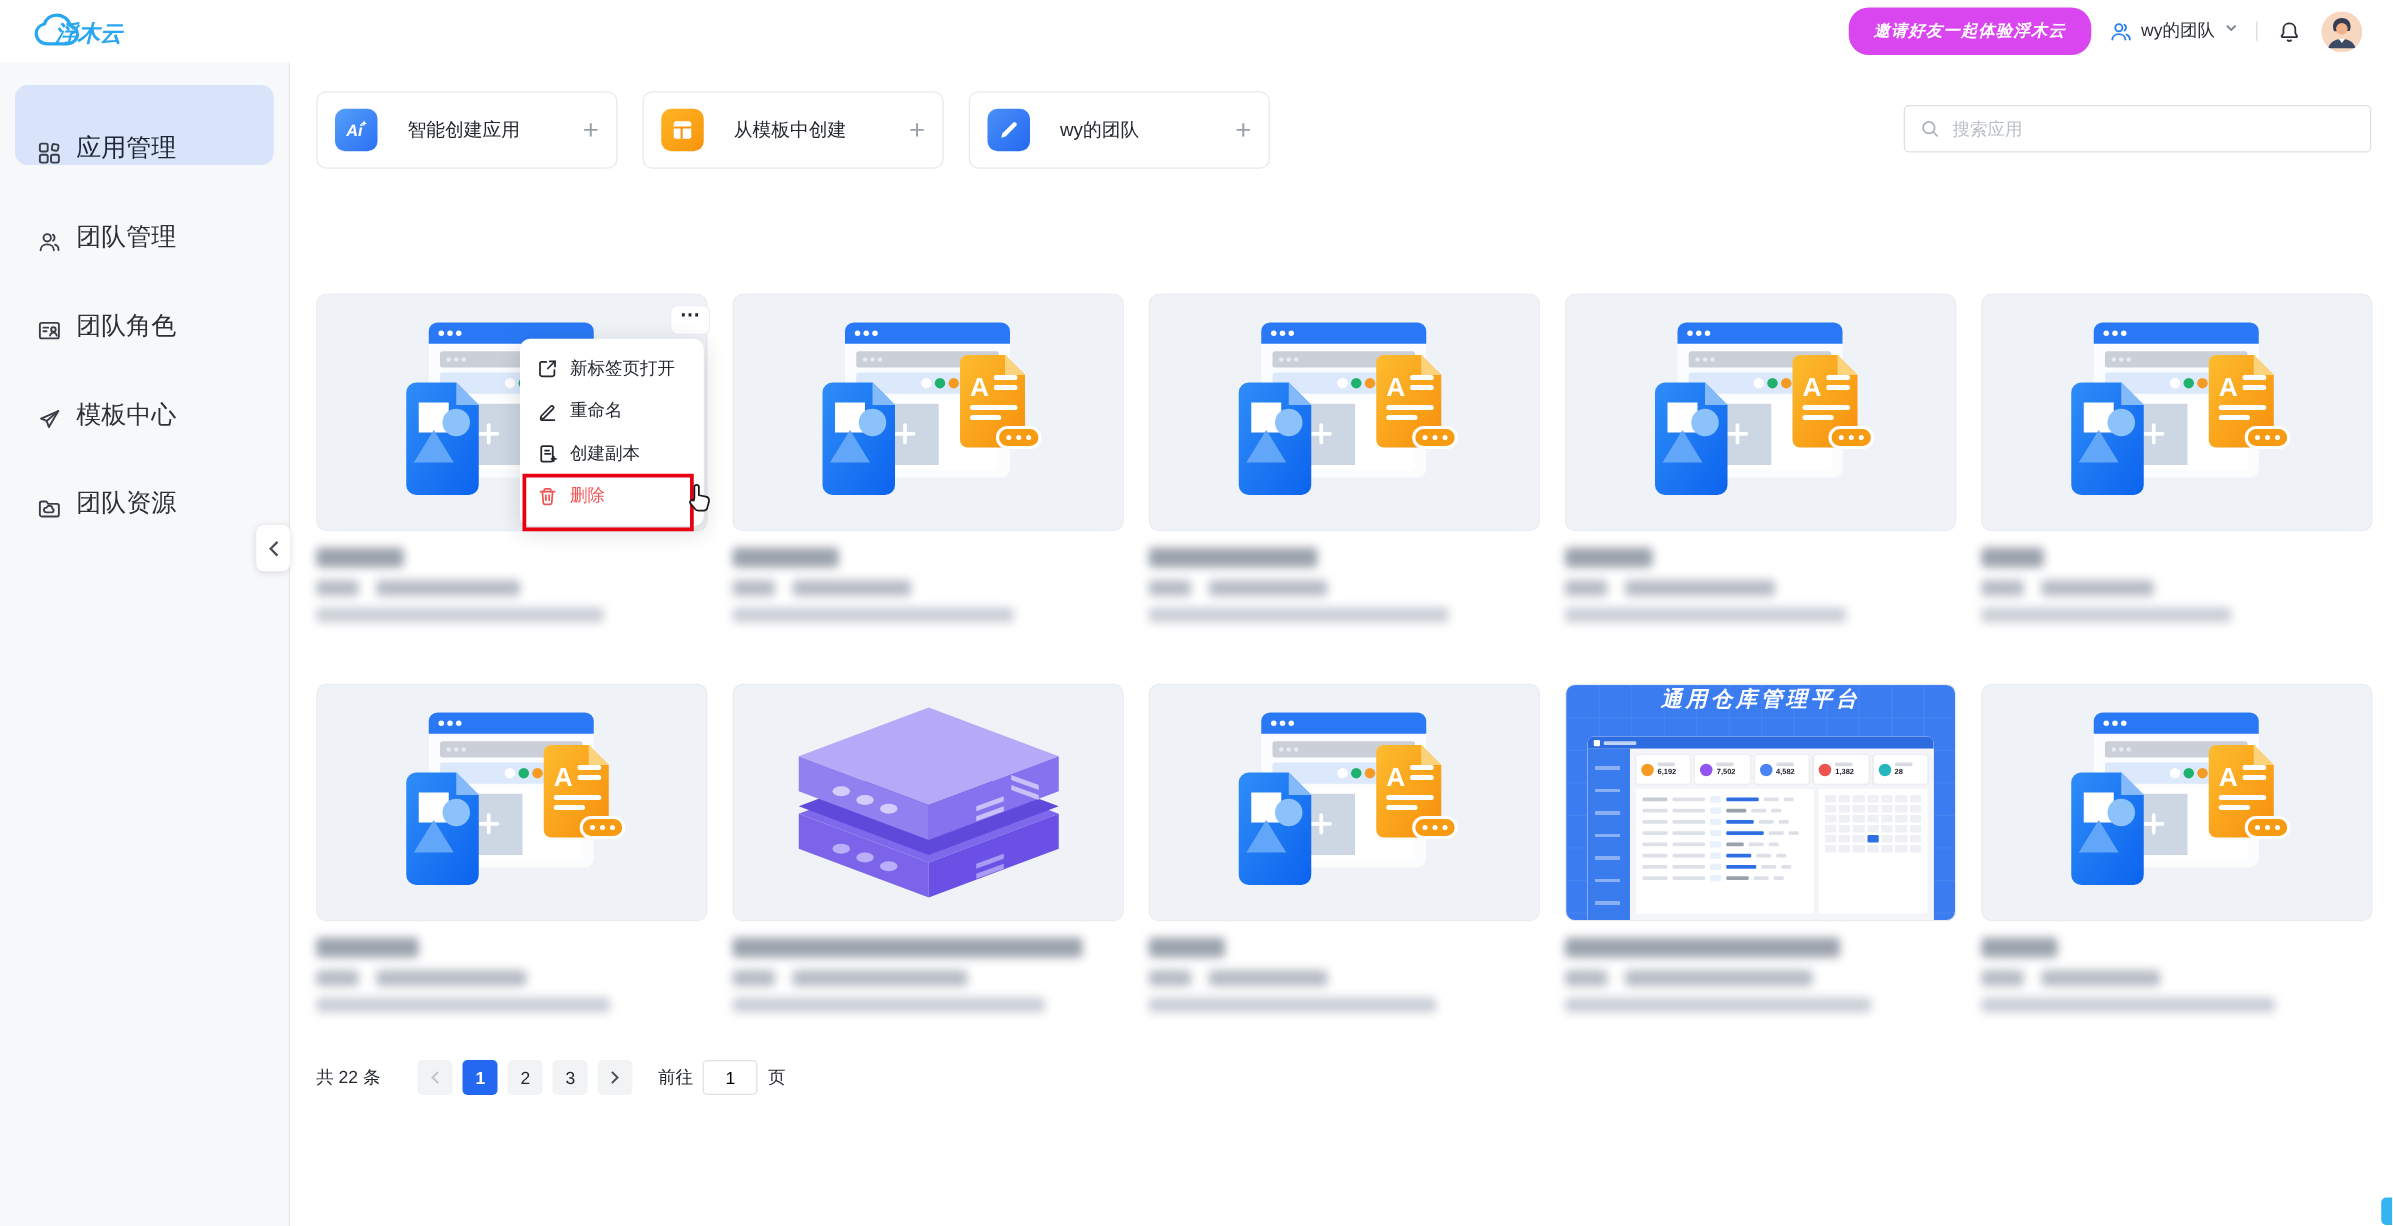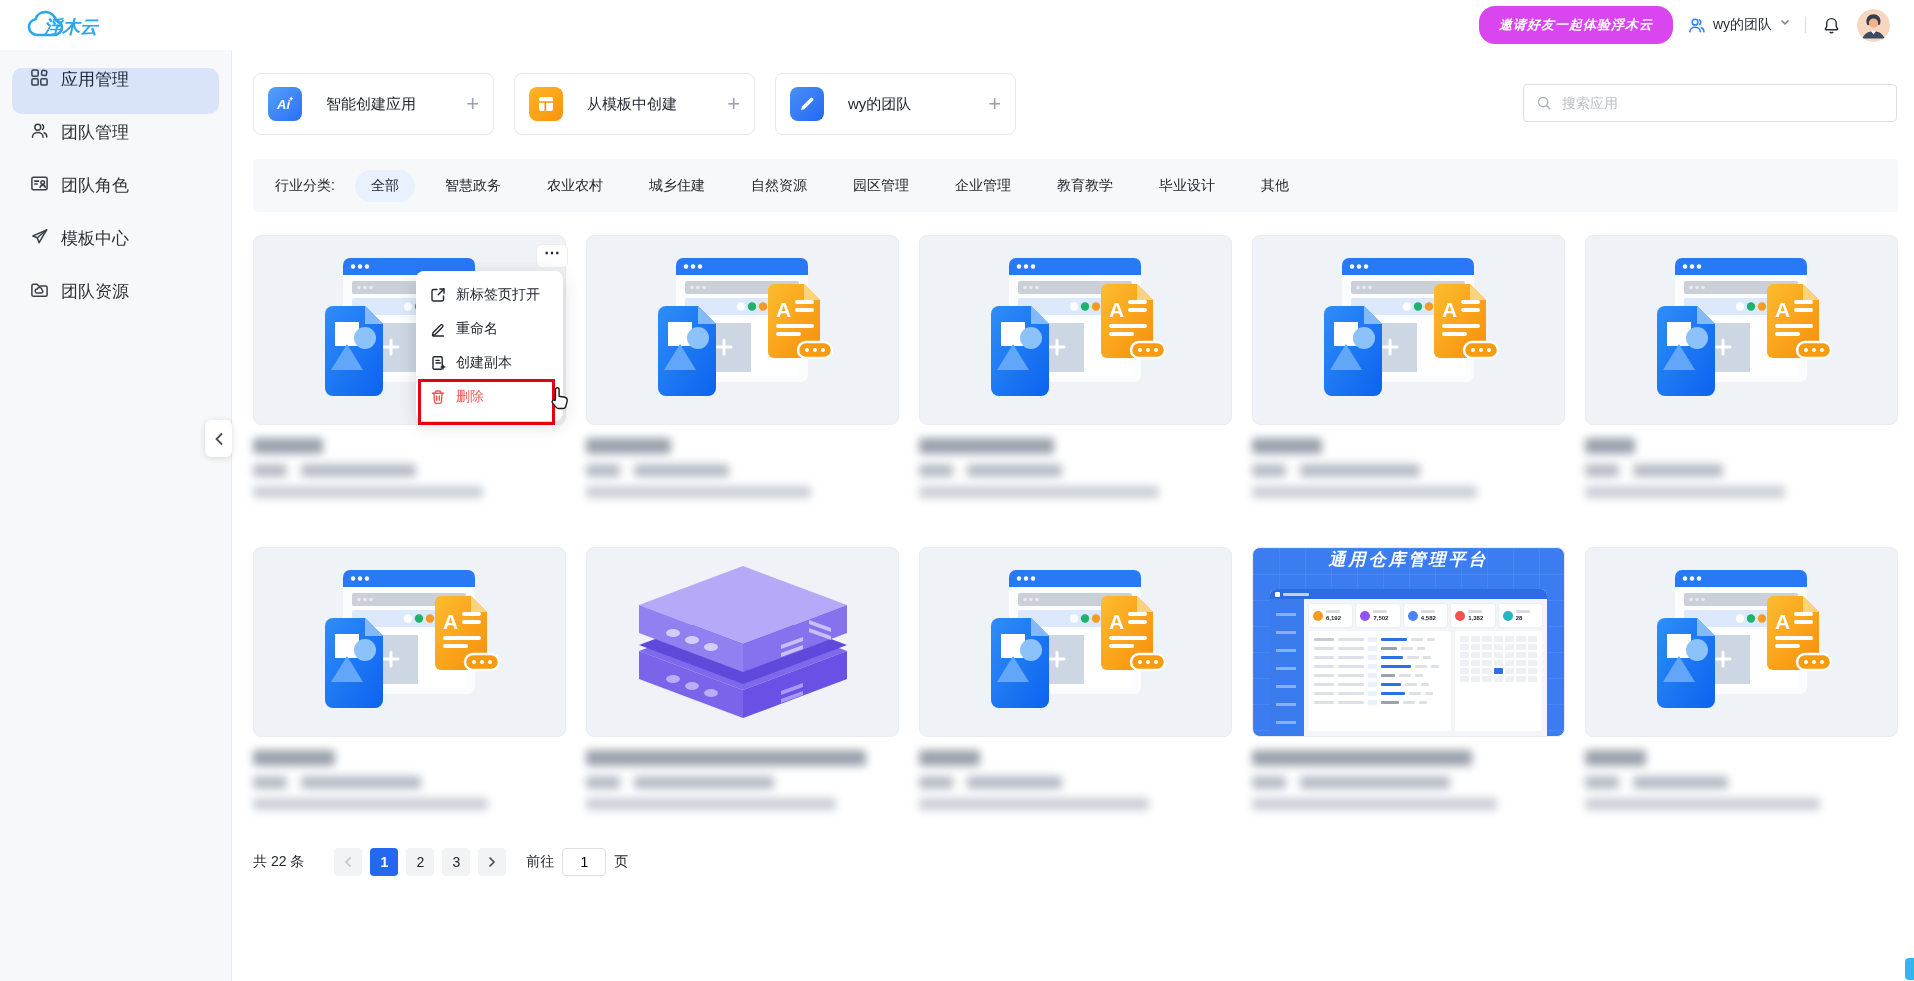--- a/index.html
+++ b/index.html
@@ -12,21 +12,21 @@
   .logo{display:flex;align-items:center;}
   .header-right{margin-left:auto;display:flex;align-items:center;gap:14px;}
   .invite-btn{height:38px;padding:0 20px;border-radius:16px;background:#d946ef;color:#fff;font-size:13px;font-weight:bold;font-style:italic;border:none;display:flex;align-items:center;letter-spacing:1px;cursor:pointer;font-family:inherit;}
   .team-sel{display:flex;align-items:flex-start;gap:7px;font-size:14px;color:#2a2e36;cursor:pointer;}
   .hdr-divider{width:1px;height:16px;background:#d8dbdf;}
   .bell-btn{background:none;border:none;padding:2px;cursor:pointer;}
   .avatar{width:33px;height:33px;border-radius:50%;overflow:hidden;cursor:pointer;}
 
   
   .sidebar{position:absolute;top:50px;left:0;width:232px;bottom:0;background:#f7f8fa;border-right:1px solid #e8eaed;padding-top:18px;box-sizing:border-box;z-index:3;}
-  .side-item{display:flex;align-items:flex-start;gap:12px;height:46px;margin:0 12px 7px;padding-left:18px;border-radius:10px;font-size:17px;color:#2c3138;cursor:pointer;}
+  .side-item{display:flex;align-items:flex-end;gap:12px;height:64px;margin:0 12px 7px;padding-left:18px;border-radius:10px;font-size:20px;color:#2c3138;cursor:pointer;}
   .side-item.active{background:#d9e4fb;color:#1c2634;}
   .side-icon{display:flex;color:#3a404a;}
   .collapse-handle{position:absolute;left:205px;top:420px;width:27px;height:37px;background:#fff;border-radius:6px;box-shadow:0 1px 6px rgba(31,35,41,.15);display:flex;align-items:center;justify-content:center;z-index:4;cursor:pointer;}
 
   
   .actions-row{position:absolute;left:253px;top:73px;display:flex;gap:20px;}
   .action-card{width:241px;height:62px;background:#fff;border:1px solid #e6e8ec;border-radius:8px;display:flex;align-items:center;padding:0 14px;gap:24px;box-sizing:border-box;cursor:pointer;font-family:inherit;font-size:15px;color:#23272e;}
   .ic-sq{width:34px;height:34px;border-radius:8px;display:flex;align-items:center;justify-content:center;flex:none;}
   .action-trailing{margin-left:auto;color:#9aa1aa;font-size:22px;font-weight:300;line-height:1;}
   .action-trailing.chev{font-size:18px;}
@@ -251,35 +251,20 @@
   <div class="search-box">
     <span>
       <svg width="16" height="16" viewBox="0 0 18 18" fill="none" stroke="#a9aeb6" stroke-width="1.5" stroke-linecap="round">
           <circle cx="8" cy="8" r="5.2"></circle>
           <path d="m12 12 3.5 3.5"></path>
         </svg>
     </span>
     <input class="search-input" placeholder="搜索应用" style="">
   </div>
 
-  <div class="filter-bar">
-    <span class="filter-label">行业分类:</span>
-    <div style="display:flex;align-items:center;gap:14px;">
-        <span class="pill selected">全部</span>
-        <span class="pill">智慧政务</span>
-        <span class="pill">农业农村</span>
-        <span class="pill">城乡住建</span>
-        <span class="pill">自然资源</span>
-        <span class="pill">园区管理</span>
-        <span class="pill">企业管理</span>
-        <span class="pill">教育教学</span>
-        <span class="pill">毕业设计</span>
-        <span class="pill">其他</span>
-      </div>
-  </div>
 
   <div class="cards-grid">
       <div class="app-card">
     <div class="card-img">
 <svg class="illus" width="230" height="160" viewBox="0 0 230 160">
  <defs>
   <linearGradient id="gB" x1="0" y1="0" x2="1" y2="1">
                 <stop offset="0" stop-color="#2f8df8"></stop>
                 <stop offset="1" stop-color="#0b63ee"></stop>
               </linearGradient>

